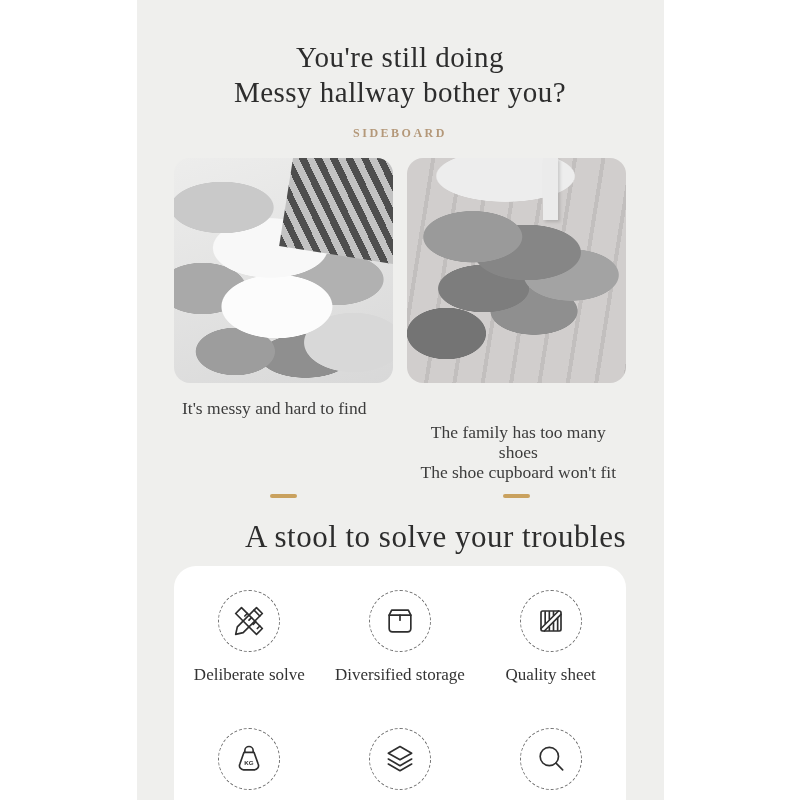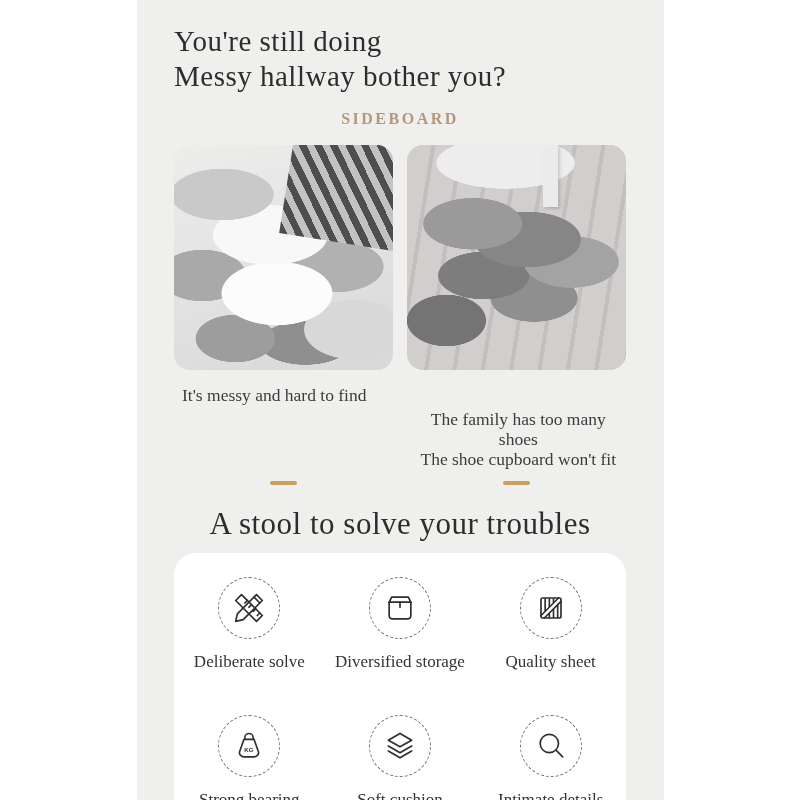--- a/index.html
+++ b/index.html
@@ -1,22 +1,22 @@
 <!DOCTYPE html>
 <html><head>
 <meta charset="utf-8">
 <style>
   html,body{margin:0;padding:0;background:#ffffff;width:800px;height:800px;overflow:hidden;
     font-family:"Liberation Serif","DejaVu Serif",serif;color:#2d2d2d;}
   .panel{width:527px;height:800px;margin:0 auto;background:#efefed;overflow:hidden;}
   .inner{width:452px;margin:0 auto;}
 
-  .hero-title{margin:0;padding-top:24px;font-size:29px;line-height:35px;font-weight:400;
-    text-align:left;color:#2d2d2d;letter-spacing:.5px;}
-  .eyebrow{margin-top:16px;text-align:center;font-size:16px;letter-spacing:2.5px;
+  .hero-title{margin:0;padding-top:40px;font-size:29px;line-height:35px;font-weight:400;
+    text-align:center;color:#2d2d2d;letter-spacing:.5px;}
+  .eyebrow{margin-top:16px;text-align:center;font-size:12px;letter-spacing:2.5px;
     color:#b49879;font-weight:700;}
 
   .photo-row{display:flex;gap:14px;margin-top:17px;}
   .photo{position:relative;width:219px;height:225px;border-radius:16px;overflow:hidden;
     background-repeat:no-repeat;}
   .photo-left{
     background-image:
       radial-gradient(ellipse 52px 26px at 22% 22%,#c9c9c9 0 98%,rgba(201,201,201,0) 100%),
       radial-gradient(ellipse 58px 30px at 44% 40%,#f8f8f8 0 98%,rgba(248,248,248,0) 100%),
       radial-gradient(ellipse 56px 32px at 47% 66%,#fcfcfc 0 98%,rgba(252,252,252,0) 100%),
@@ -47,21 +47,21 @@
   .caption-row{display:flex;gap:21px;margin-top:15px;}
   .caption{width:219px;font-size:17.5px;line-height:20px;color:#3c3c3c;}
   .caption.align-left{text-align:left;padding-left:8px;box-sizing:border-box;}
   .caption.align-center{text-align:center;margin-top:24px;}
 
   .dash-row{display:flex;gap:14px;margin-top:12px;}
   .dash-col{width:219px;display:flex;justify-content:center;}
   .dash{width:27px;height:4px;border-radius:2px;background:#c9a15e;}
 
   .solution-title{margin:0;margin-top:21px;font-size:31px;line-height:36px;font-weight:400;
-    text-align:center;color:#2d2d2d;letter-spacing:.5px;}
+    text-align:right;color:#2d2d2d;letter-spacing:.5px;}
 
   .card{width:452px;box-sizing:border-box;margin-top:11px;background:#ffffff;border-radius:22px;
     height:270px;padding-top:24px;display:grid;grid-template-columns:repeat(3,1fr);row-gap:30px;}
   .feature{display:flex;flex-direction:column;align-items:center;}
   .icon-circle{width:62px;height:62px;border-radius:50%;border:1.5px dashed #6f6f6f;
     display:flex;align-items:center;justify-content:center;box-sizing:border-box;background:#fff;}
   .icon-circle svg{width:40px;height:40px;stroke:#2e2e2e;fill:none;stroke-width:2;
     stroke-linecap:round;stroke-linejoin:round;}
   .feature-label{margin-top:13px;font-size:17px;color:#333333;}
   .kg-text{font-family:"Liberation Sans","DejaVu Sans",sans-serif;font-size:7.5px;

